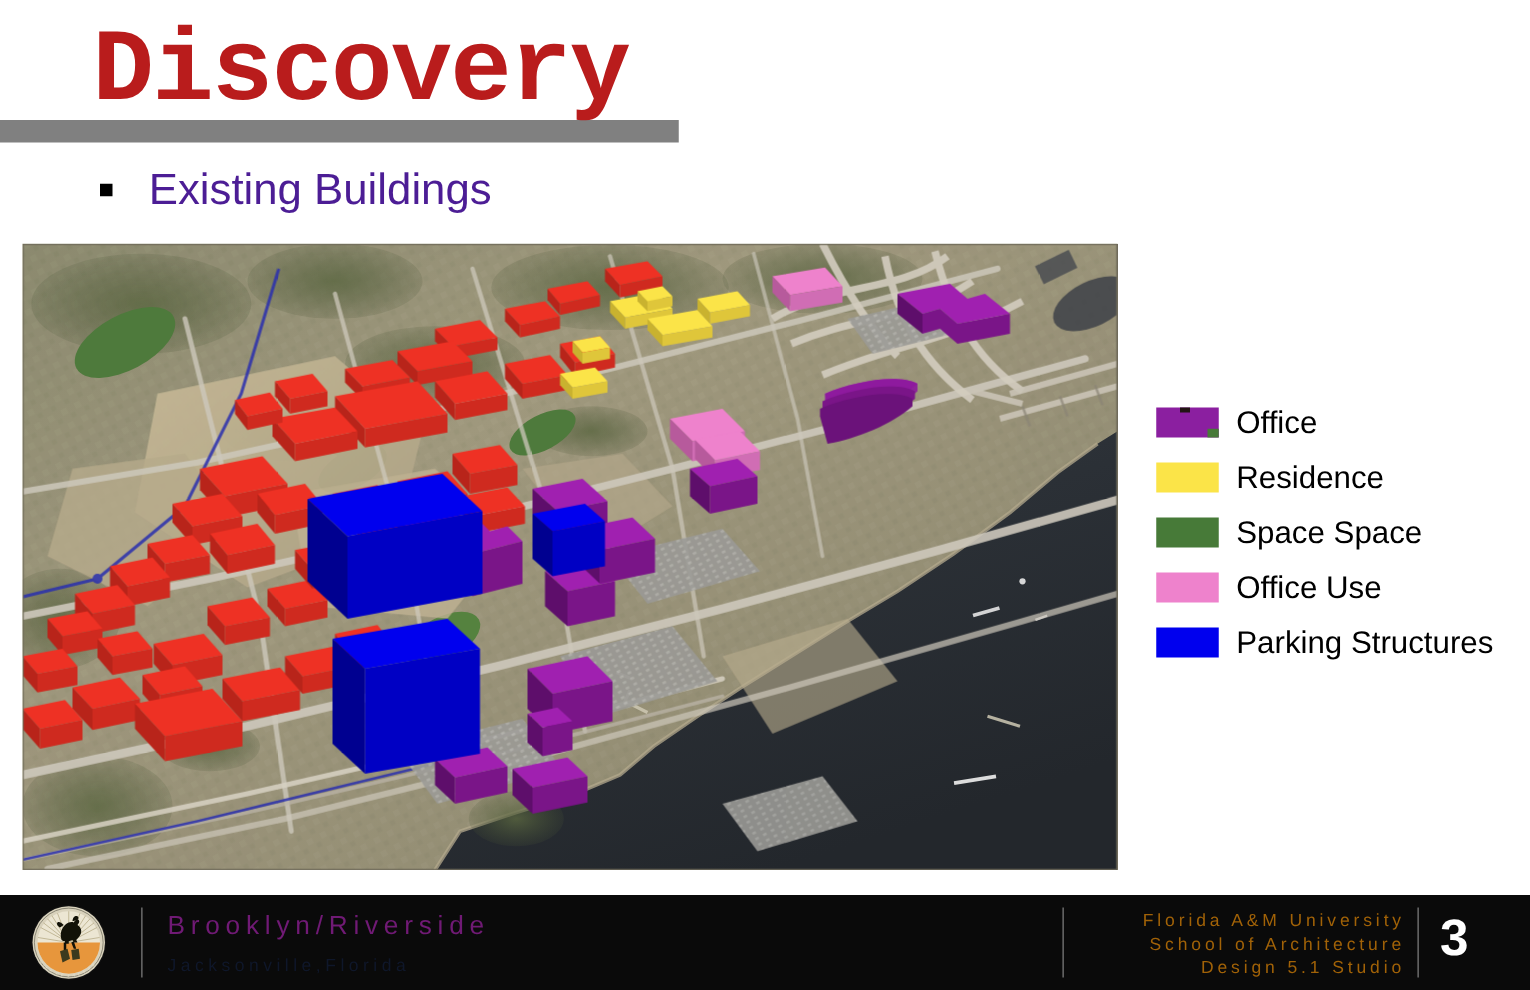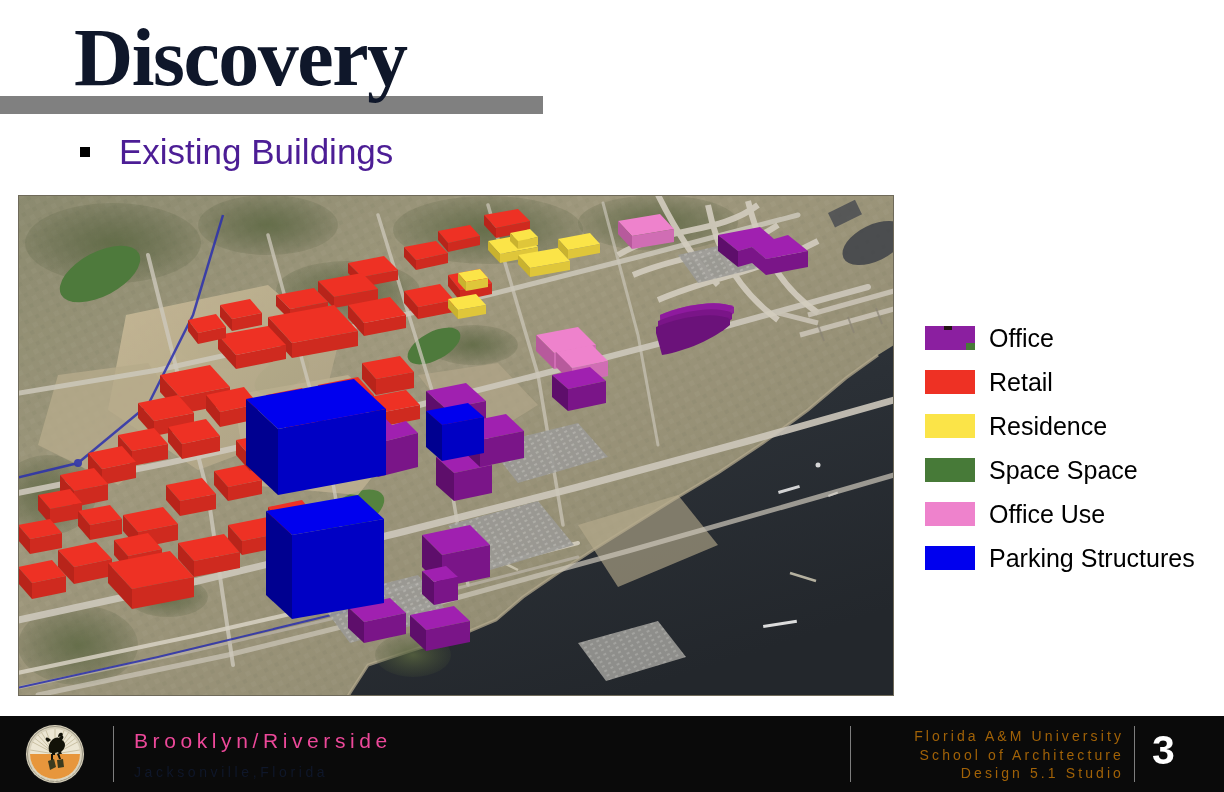--- a/index.html
+++ b/index.html
@@ -24,26 +24,26 @@
     width: 543px;
     height: 18px;
     background: #808080;
     z-index: 1;
   }
   #slide-title {
     position: absolute;
     left: 74px;
     top: 17px;
     z-index: 2;
-    font-family: Liberation Serif, serif;
+    font-family: Liberation Mono, monospace;
     font-weight: bold;
     font-size: 82px;
     line-height: 1;
     letter-spacing: -1.5px;
-    color: #0f172a;
+    color: #b91c1c;
     white-space: nowrap;
   }
 
   
   #bullet-row {
     position: absolute;
     left: 80px;
     top: 130px;
     z-index: 2;
     display: flex;
@@ -145,21 +145,21 @@
 
   #footer-project {
     position: absolute;
     left: 134px;
     top: 726px;
     z-index: 4;
   }
   #footer-project-name {
     font-size: 21px;
     letter-spacing: 4.6px;
-    color: #ec4899;
+    color: #701a75;
     line-height: 30px;
     white-space: nowrap;
   }
   #footer-project-city {
     font-size: 14px;
     letter-spacing: 3.6px;
     color: #0f172a;
     line-height: 24px;
     margin-top: 4px;
     white-space: nowrap;
@@ -694,24 +694,20 @@
 <div id="legend">
 
   <div class="legend-item">
     <span class="legend-swatch" style="background:#8B1FA0">
       <span class="notch"></span>
       <span class="corner"></span>
     </span>
     <span class="legend-label">Office</span>
   </div>
 
-  <div class="legend-item">
-    <span class="legend-swatch" style="background:#EE3124"></span>
-    <span class="legend-label">Retail</span>
-  </div>
 
   <div class="legend-item">
     <span class="legend-swatch" style="background:#FBE448"></span>
     <span class="legend-label">Residence</span>
   </div>
 
   <div class="legend-item">
     <span class="legend-swatch" style="background:#477A38"></span>
     <span class="legend-label">Space Space</span>
   </div>

